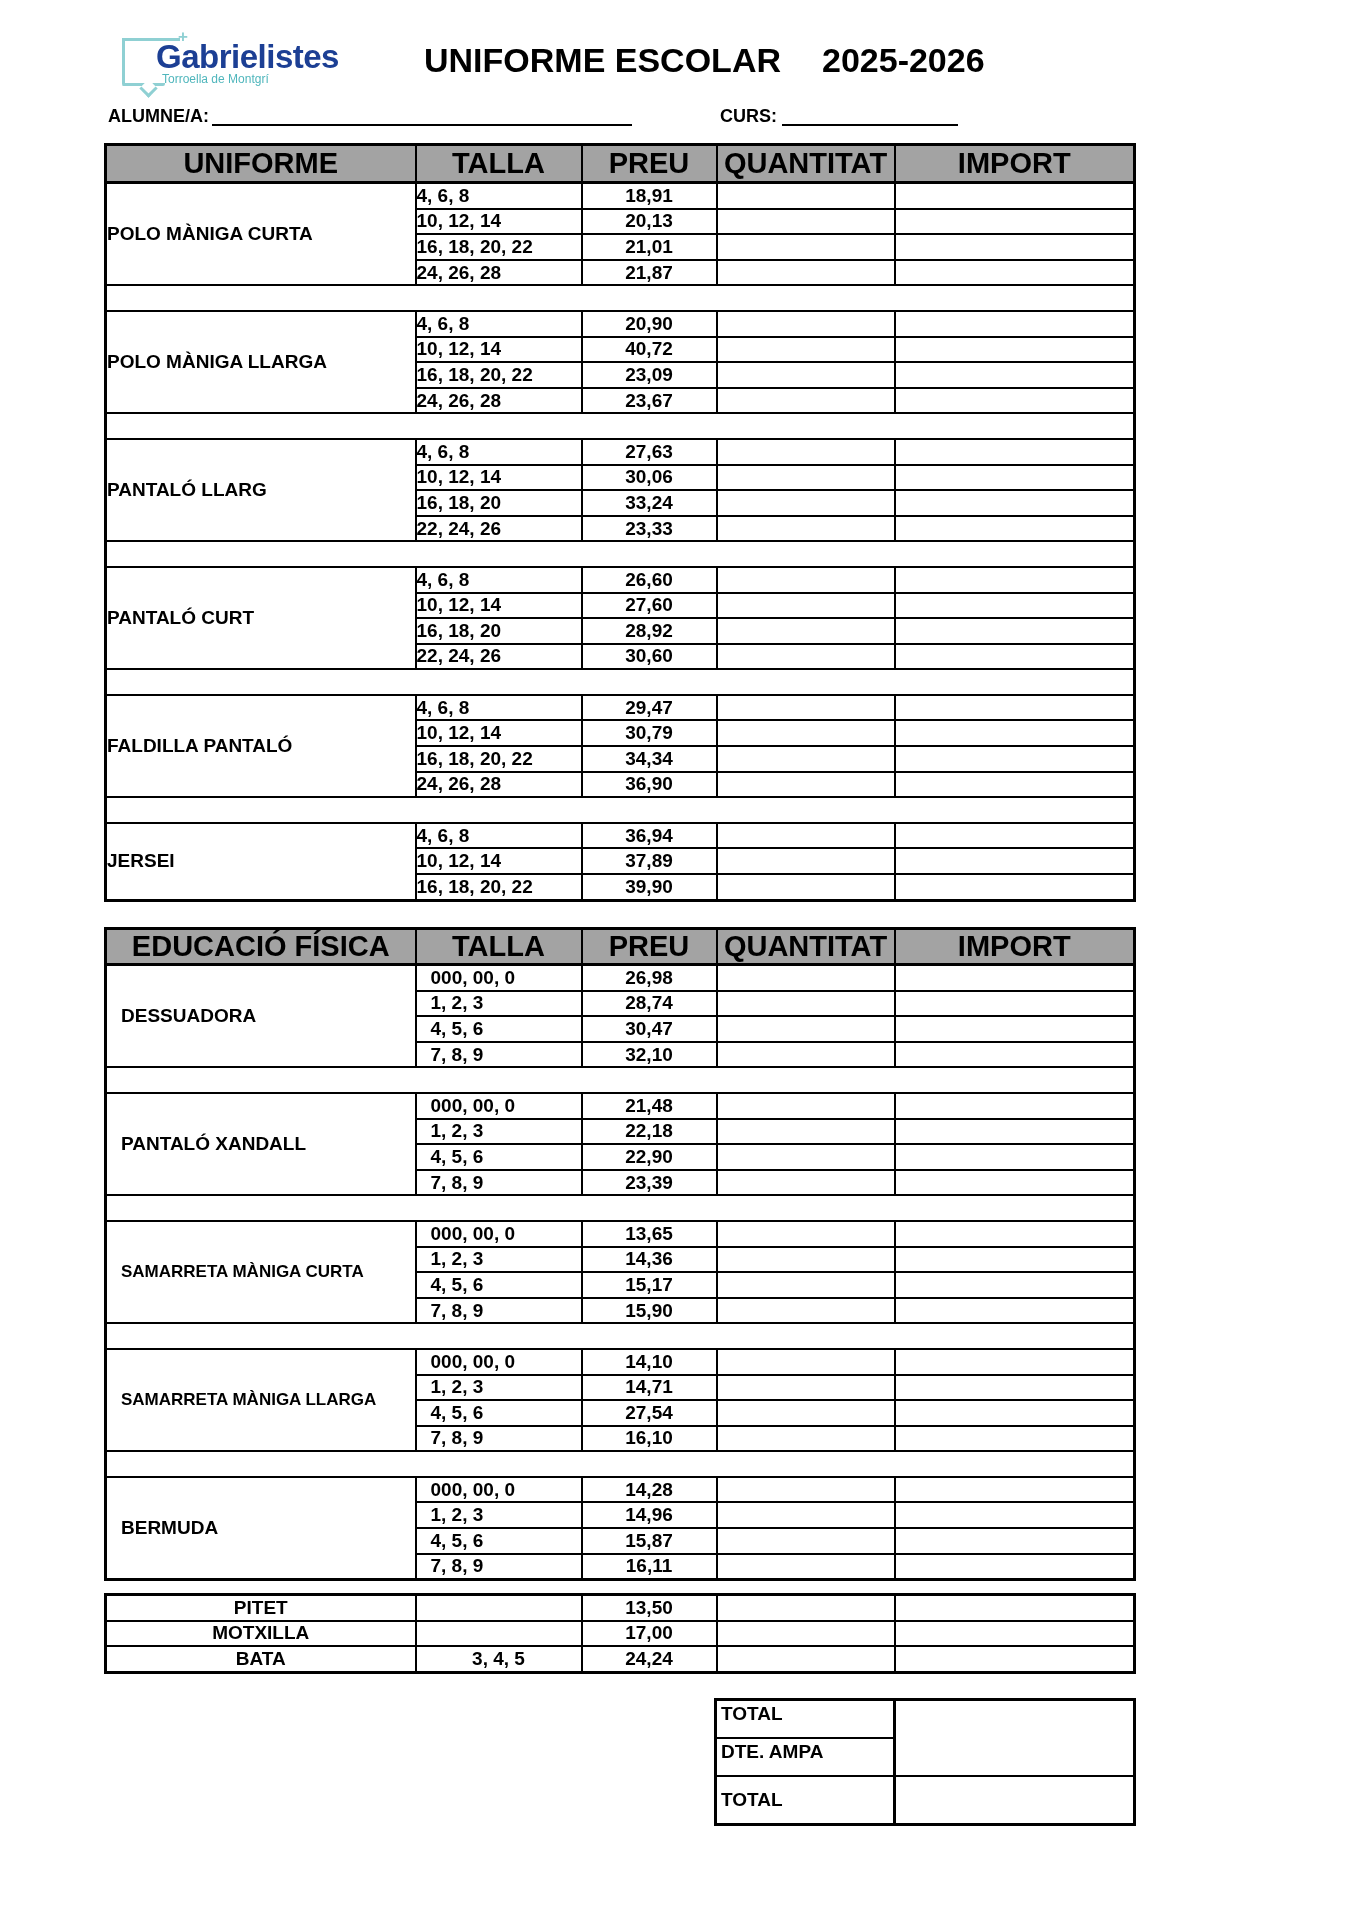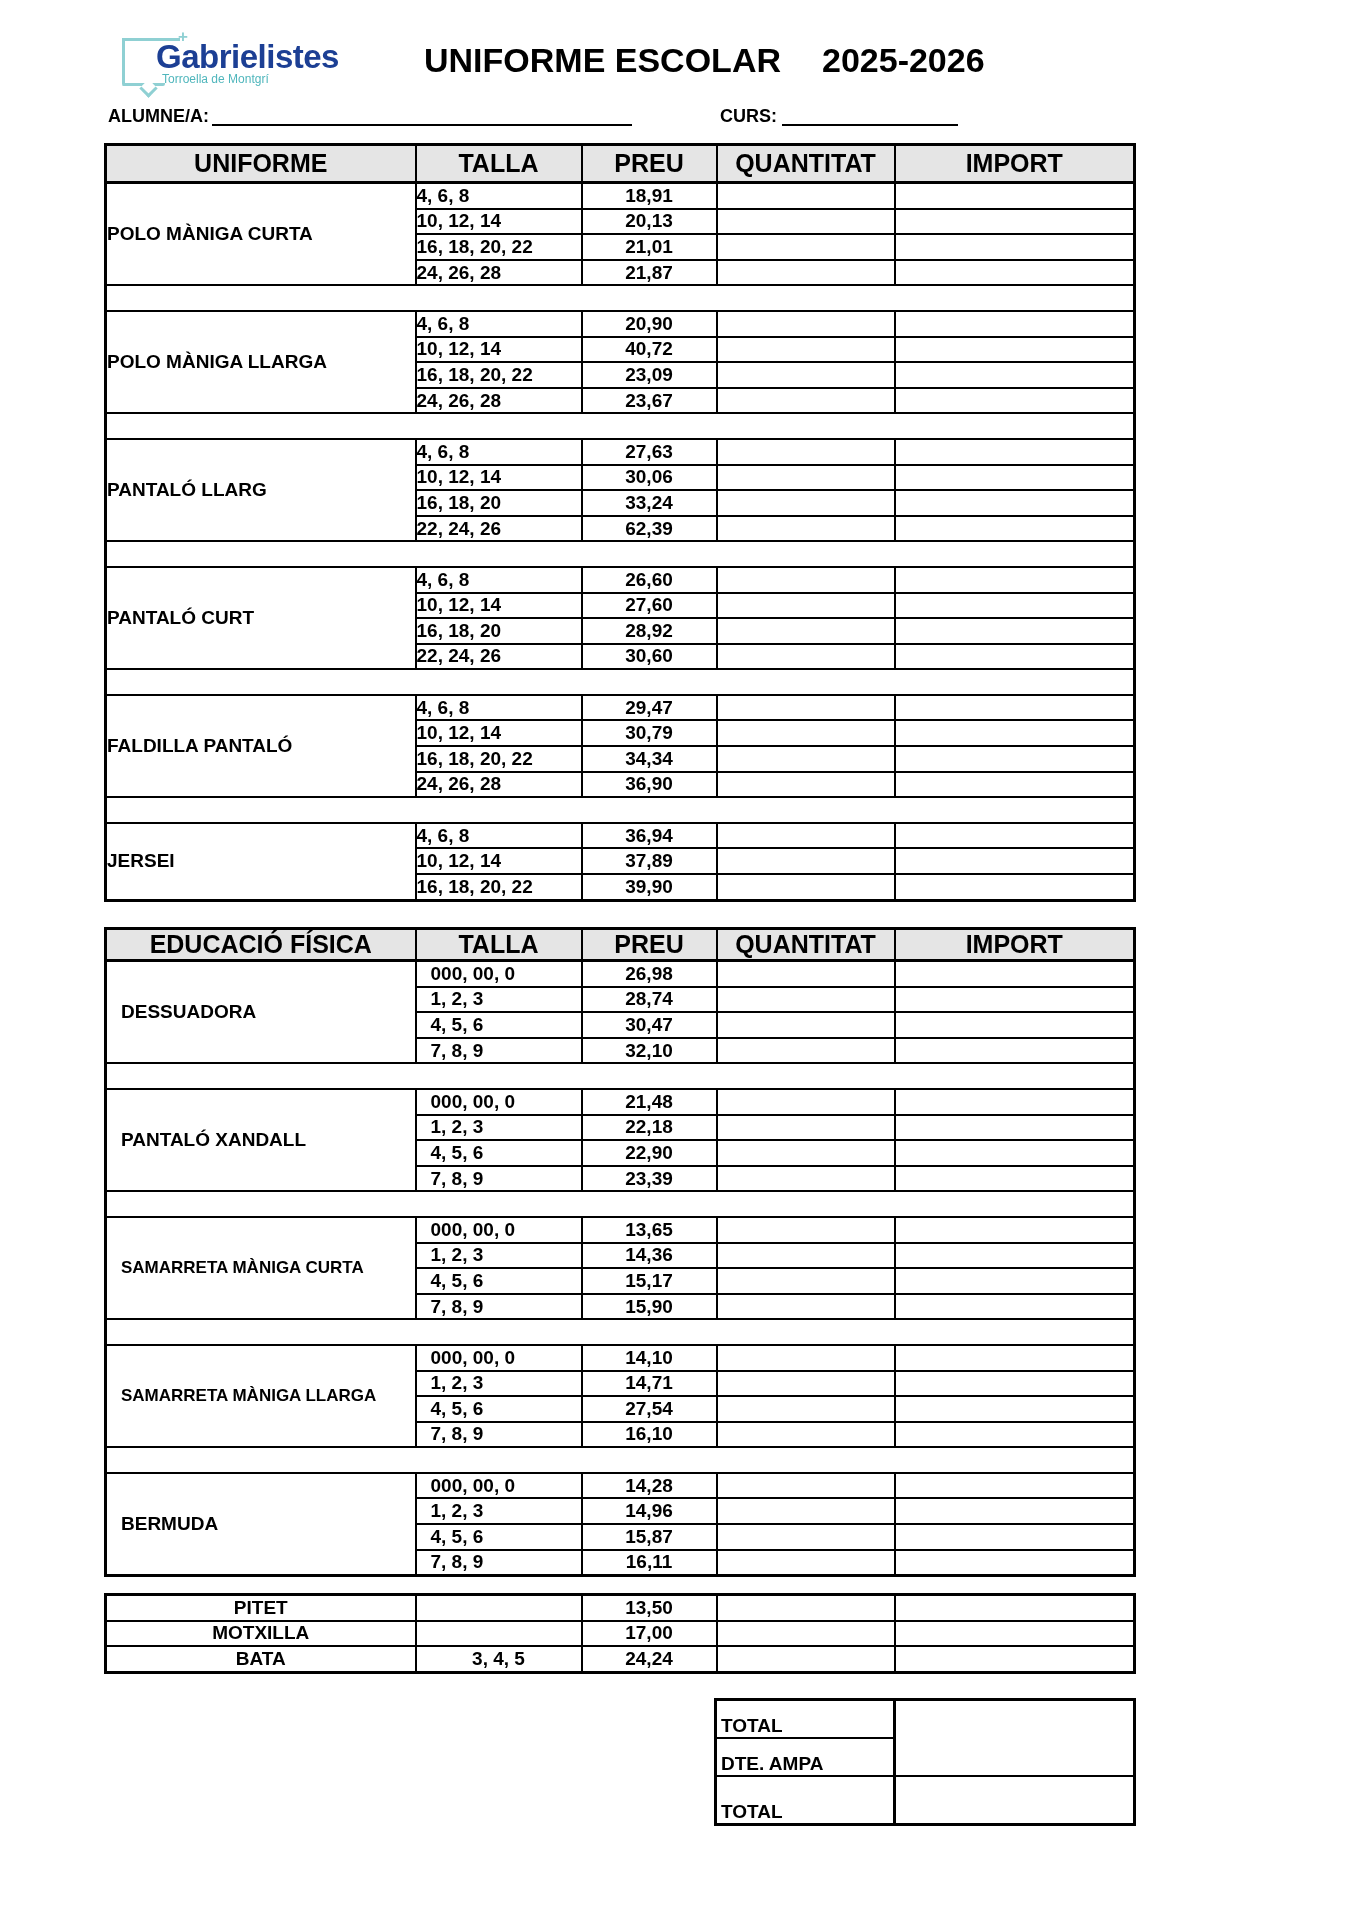--- a/index.html
+++ b/index.html
@@ -13,32 +13,32 @@
   .logo-tail { position: absolute; left: 24px; top: 50px; width: 10px; height: 10px; border-left: 3px solid #8fd0d3; border-bottom: 3px solid #8fd0d3; transform: rotate(-45deg); background: #fff; }
   .logo-name { position: absolute; left: 38px; top: 10px; font-weight: bold; font-size: 33px; color: #1c3f94; letter-spacing: -0.5px; line-height: 30px; }
   .logo-sub { position: absolute; left: 44px; top: 40px; font-size: 12px; color: #4fb6bc; line-height: 14px; }
   .title { left: 424px; top: 40px; font-weight: bold; font-size: 34px; line-height: 40px; white-space: nowrap; }
   .year { left: 822px; top: 40px; font-weight: bold; font-size: 34px; line-height: 40px; white-space: nowrap; }
   .field-label { font-weight: bold; font-size: 18px; line-height: 20px; white-space: nowrap; }
   .field-line { border-bottom: 2px solid #000; height: 0; }
 
   table.grid { position: absolute; border-collapse: collapse; table-layout: fixed; border: 3px solid #000; }
   table.grid td, table.grid th { border: 2px solid #000; padding: 0; overflow: hidden; white-space: nowrap; }
-  table.grid th { background: #e5e5e5; font-size: 25px; font-weight: bold; text-align: center; border-bottom: 3px solid #000; }
+  table.grid th { background: #a3a3a3; font-size: 29px; font-weight: bold; text-align: center; border-bottom: 3px solid #000; }
   table.grid td { font-size: 19px; font-weight: bold; height: 23.6px; line-height: 22px; }
   td.item { text-align: left; padding-left: 20px; vertical-align: middle; }
   td.item.small { font-size: 17px; padding-left: 14px; }
   td.item.ef { padding-left: 14px; }
   td.talla { text-align: left; padding-left: 20px; }
   td.talla.ef { padding-left: 14px; }
   td.preu { text-align: center; }
   td.gap { border-left: none; border-right: none; }
   td.center { text-align: center; }
   table.totals { position: absolute; border-collapse: collapse; table-layout: fixed; border: 3px solid #000; left: 714px; top: 1698px; }
-  table.totals td { border: 2px solid #000; font-size: 19px; font-weight: bold; padding: 0 0 0 4px; vertical-align: bottom; white-space: nowrap; }
+  table.totals td { border: 2px solid #000; font-size: 19px; font-weight: bold; padding: 0 0 12px 4px; vertical-align: bottom; white-space: nowrap; }
   table.totals td.val { border-left: 3px solid #000; }
 </style>
 </head>
 <body>
 
 <div class="abs logo">
   <div class="logo-frame"></div>
   <div class="logo-frame-top"></div>
   <div class="logo-plus">+</div>
   <div class="logo-tail"></div>
@@ -142,21 +142,21 @@
         <td></td>
       </tr>
       <tr>
         <td class="talla">16, 18, 20</td>
         <td class="preu">33,24</td>
         <td></td>
         <td></td>
       </tr>
       <tr>
         <td class="talla">22, 24, 26</td>
-        <td class="preu">62,39</td>
+        <td class="preu">23,33</td>
         <td></td>
         <td></td>
       </tr>
       <tr>
         <td colspan="5" class="gap"></td>
       </tr>
       <tr>
         <td rowspan="4" class="item">PANTALÓ CURT</td>
         <td class="talla">4, 6, 8</td>
         <td class="preu">26,60</td>

